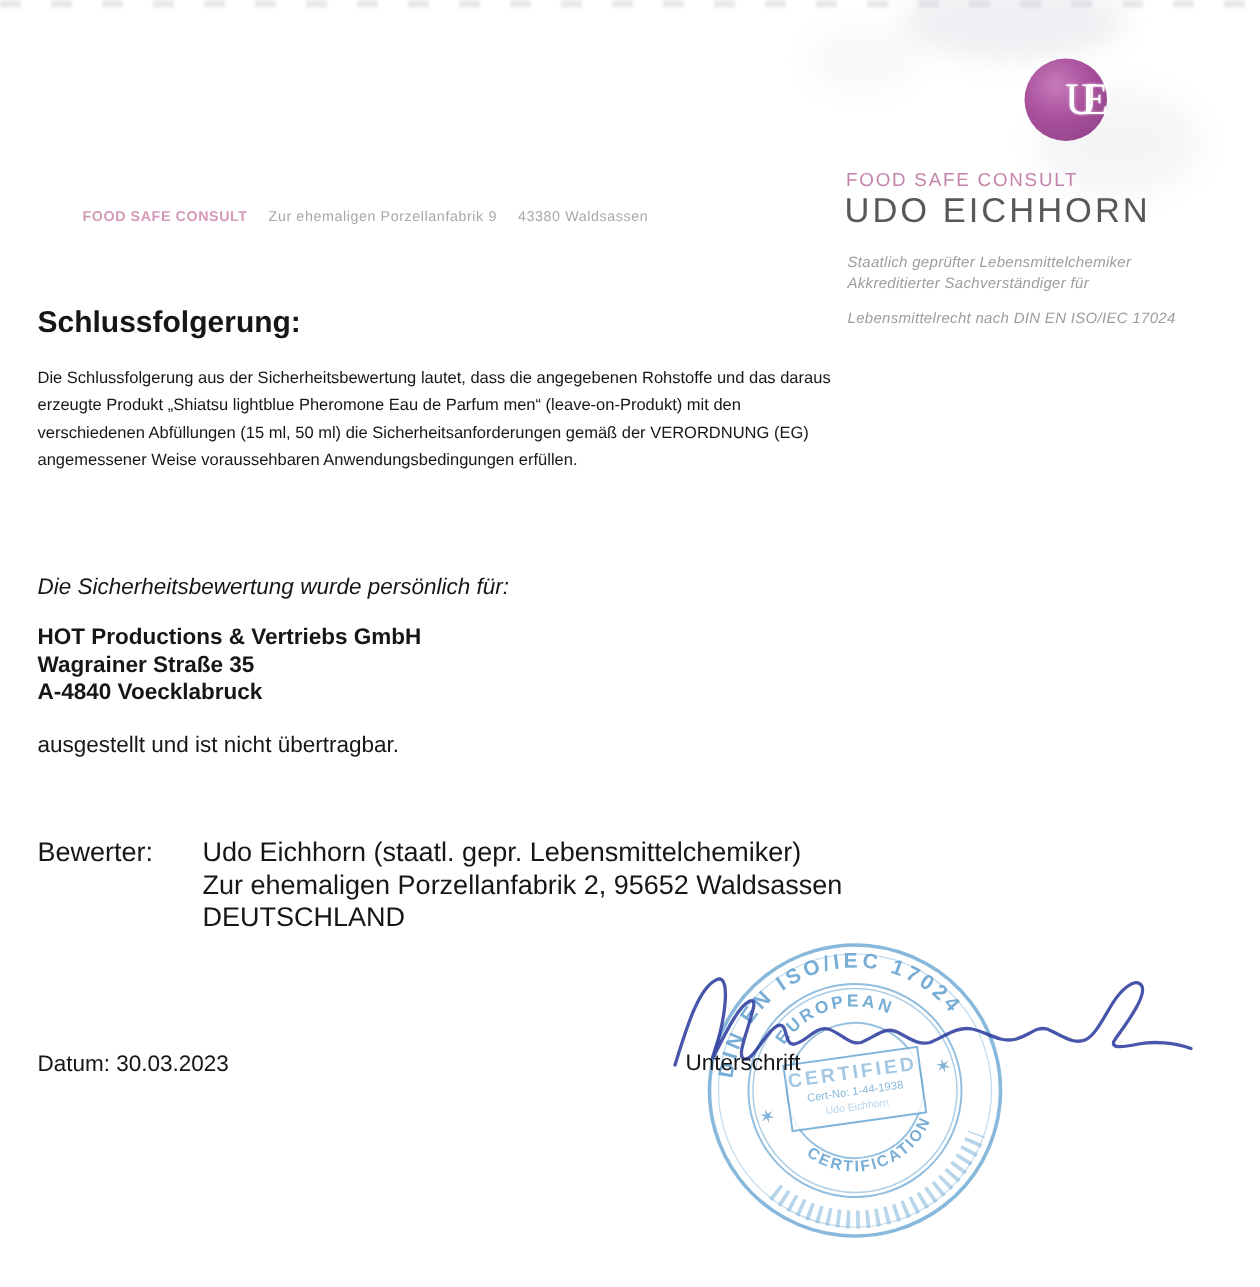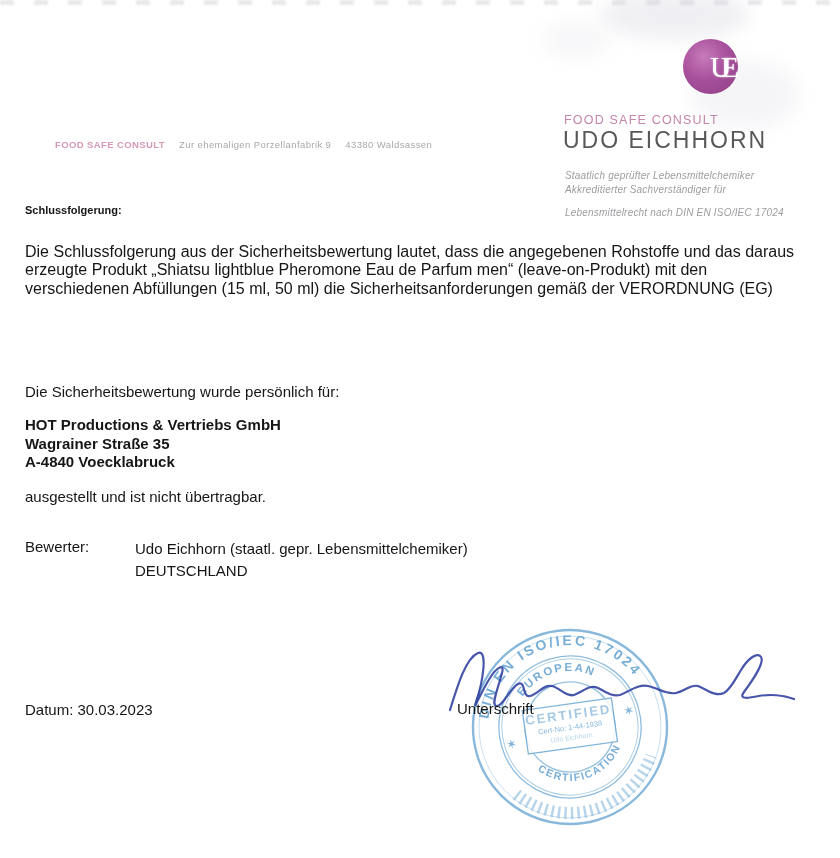--- a/index.html
+++ b/index.html
@@ -39,26 +39,26 @@
     padding-right:10px;
   }
   .lh-brand{left:564px;top:113px;font-size:12.5px;letter-spacing:1.2px;color:#c584ab;}
   .lh-name{left:563px;top:127px;font-size:23px;letter-spacing:2px;color:#585858;font-weight:400;}
   .lh-cred{left:565px;color:#9d9da1;font-style:italic;font-size:10px;letter-spacing:.2px;}
   .cred1{top:170px;}
   .cred2{top:184px;}
   .cred3{top:192px;margin-top:15px;}
 
   
-  .heading{left:25px;top:204px;font-size:11px;font-weight:bold;}
-  .para{left:25px;top:243px;font-size:16px;line-height:18.4px;white-space:nowrap;}
-  .intro2{left:25px;top:383px;font-size:15px;}
+  .heading{left:25px;top:204px;font-size:20px;font-weight:bold;}
+  .para{left:25px;top:243px;font-size:11px;line-height:18.4px;white-space:nowrap;}
+  .intro2{left:25px;top:383px;font-size:15px;font-style:italic;}
   .client{left:25px;top:416px;font-size:15px;font-weight:bold;line-height:18.5px;}
   .note{left:25px;top:488px;font-size:15px;}
-  .assessor-row{left:25px;top:538px;font-size:15px;display:flex;}
+  .assessor-row{left:25px;top:558px;font-size:18px;display:flex;}
   .assessor-label{width:110px;}
   .assessor-lines{line-height:21.5px;}
   .datum{left:25px;top:701px;font-size:15px;}
   .sig-label{left:457px;top:700px;font-size:15px;z-index:6;}
 
   .stamp-svg{left:455px;top:612px;z-index:3;}
   .signature-svg{left:438px;top:640px;z-index:5;}
 </style>
 </head>
 <body>
@@ -80,36 +80,38 @@
 <div class="abs lh-cred cred1">Staatlich geprüfter Lebensmittelchemiker</div>
 <div class="abs lh-cred cred2">Akkreditierter Sachverständiger für</div>
 <div class="abs lh-cred cred3">Lebensmittelrecht nach DIN EN ISO/IEC 17024</div>
 
 <div class="abs heading">Schlussfolgerung:</div>
 
 <div class="abs para">
   <div>Die Schlussfolgerung aus der Sicherheitsbewertung lautet, dass die angegebenen Rohstoffe und das daraus</div>
   <div>erzeugte Produkt „Shiatsu lightblue Pheromone Eau de Parfum men“ (leave-on-Produkt) mit den</div>
   <div>verschiedenen Abfüllungen (15 ml, 50 ml) die Sicherheitsanforderungen gemäß der VERORDNUNG (EG)</div>
+  <div>angemessener Weise voraussehbaren Anwendungsbedingungen erfüllen.</div>
 </div>
 
 <div class="abs intro2">Die Sicherheitsbewertung wurde persönlich für:</div>
 
 <div class="abs client">
   <div>HOT Productions &amp; Vertriebs GmbH</div>
   <div>Wagrainer Straße 35</div>
   <div>A-4840 Voecklabruck</div>
 </div>
 
 <div class="abs note">ausgestellt und ist nicht übertragbar.</div>
 
 <div class="abs assessor-row">
   <div class="assessor-label">Bewerter:</div>
   <div class="assessor-lines">
     <div>Udo Eichhorn (staatl. gepr. Lebensmittelchemiker)</div>
+    <div>Zur ehemaligen Porzellanfabrik 2, 95652 Waldsassen</div>
     <div>DEUTSCHLAND</div>
   </div>
 </div>
 
 <div class="abs datum">Datum: 30.03.2023</div>
 <div class="abs sig-label">Unterschrift</div>
 
 <svg class="abs stamp-svg" width="230" height="230" viewBox="0 0 230 230">
   <defs>
     <path id="arcOuterTop" d="M 33,115 A 82,82 0 0 1 197,115" fill="none"></path>

